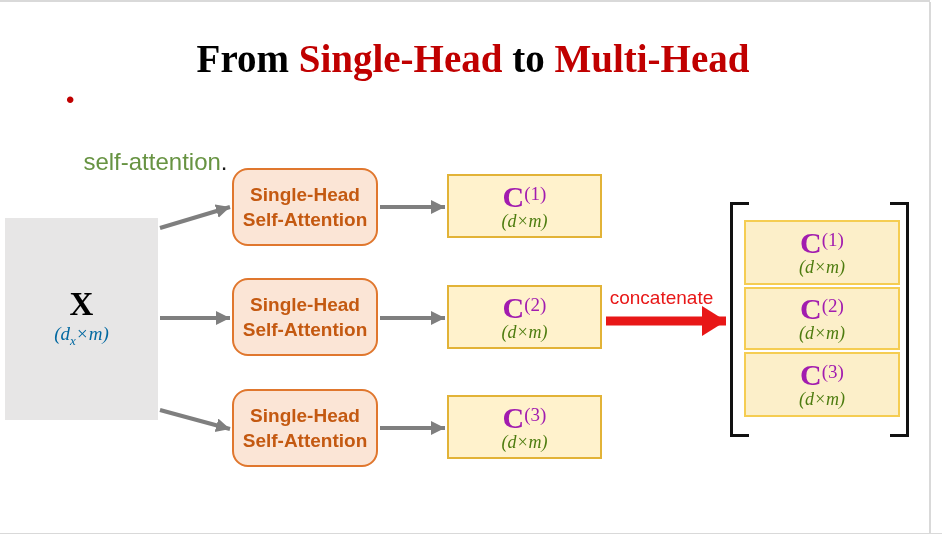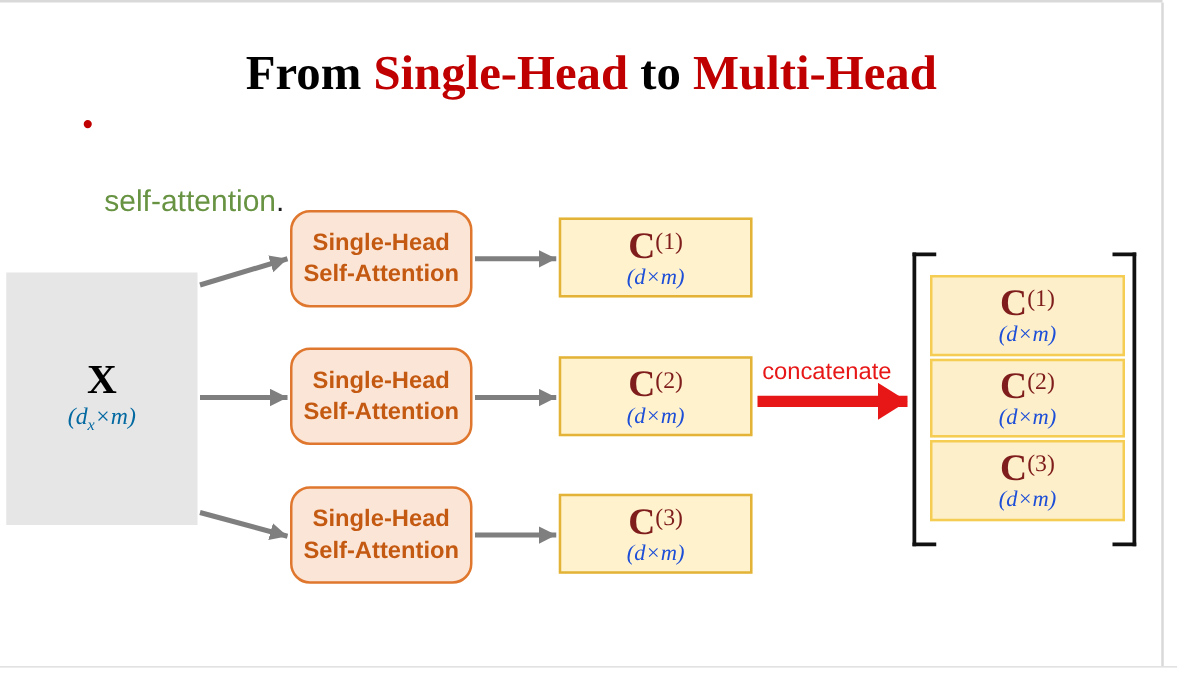--- a/index.html
+++ b/index.html
@@ -37,23 +37,23 @@
             border:2px solid #e0772e;border-radius:16px;box-sizing:border-box;
             display:flex;flex-direction:column;align-items:center;justify-content:center;
             color:#c45911;font-weight:bold;font-size:19px;line-height:25px;}
   .head-1{top:168px;} .head-2{top:278px;} .head-3{top:389px;}
 
   
   .c-box{position:absolute;left:447px;width:155px;height:64px;background:#fff2cc;
          border:2px solid #e2b337;box-sizing:border-box;
          display:flex;flex-direction:column;align-items:center;justify-content:center;color:#bf9000;}
   .c-1{top:174px;} .c-2{top:285px;} .c-3{top:395px;}
-  .c-main{font-family:"Liberation Serif",serif;font-weight:bold;font-size:30px;line-height:30px;color:#7f1d1d;text-align:right;}
+  .c-main{font-family:"Liberation Serif",serif;font-weight:bold;font-size:30px;line-height:30px;color:#a21caf;text-align:right;}
   .c-main sup{font-weight:normal;font-size:19px;vertical-align:7px;line-height:0;}
-  .c-dims{font-family:"Liberation Serif",serif;font-style:italic;font-size:18px;line-height:19px;color:#1d4ed8;}
+  .c-dims{font-family:"Liberation Serif",serif;font-style:italic;font-size:18px;line-height:19px;color:#4d7c0f;}
 
   
   .concat-label{position:absolute;left:600px;top:287px;width:123px;text-align:center;
                 color:#e81717;font-size:19px;line-height:22px;}
 
   
   .stack-box{position:absolute;left:744px;width:156px;background:#fcefc9;border:2px solid #f5cd52;
              box-sizing:border-box;display:flex;flex-direction:column;align-items:center;justify-content:center;
              color:#bf9000;}
   .stack-1{top:220px;height:65px;} .stack-2{top:287px;height:63px;} .stack-3{top:352px;height:65px;}

